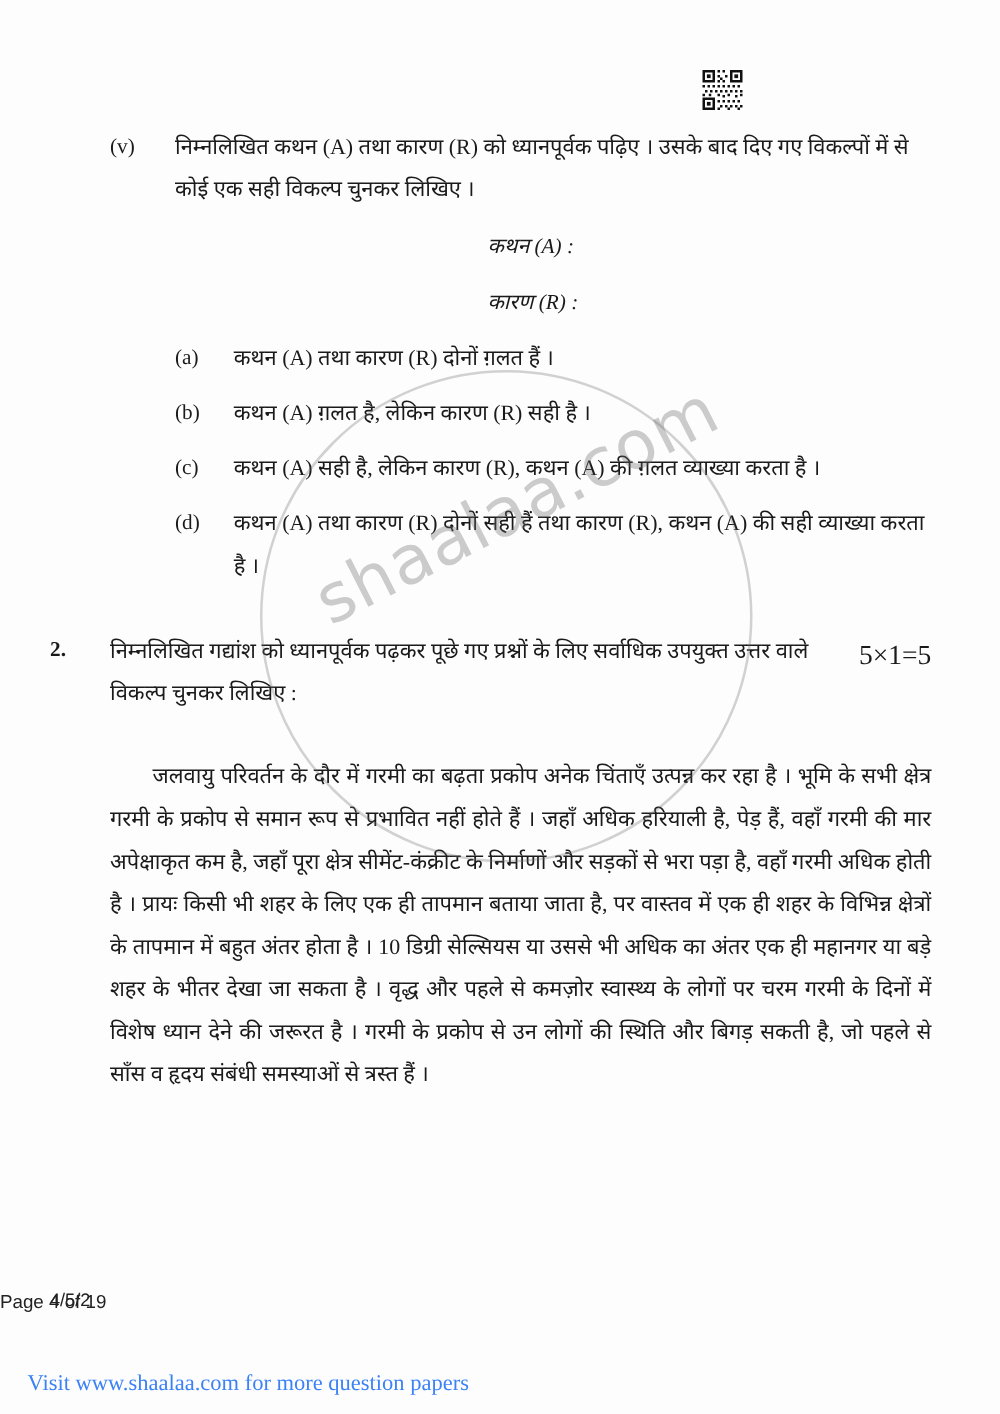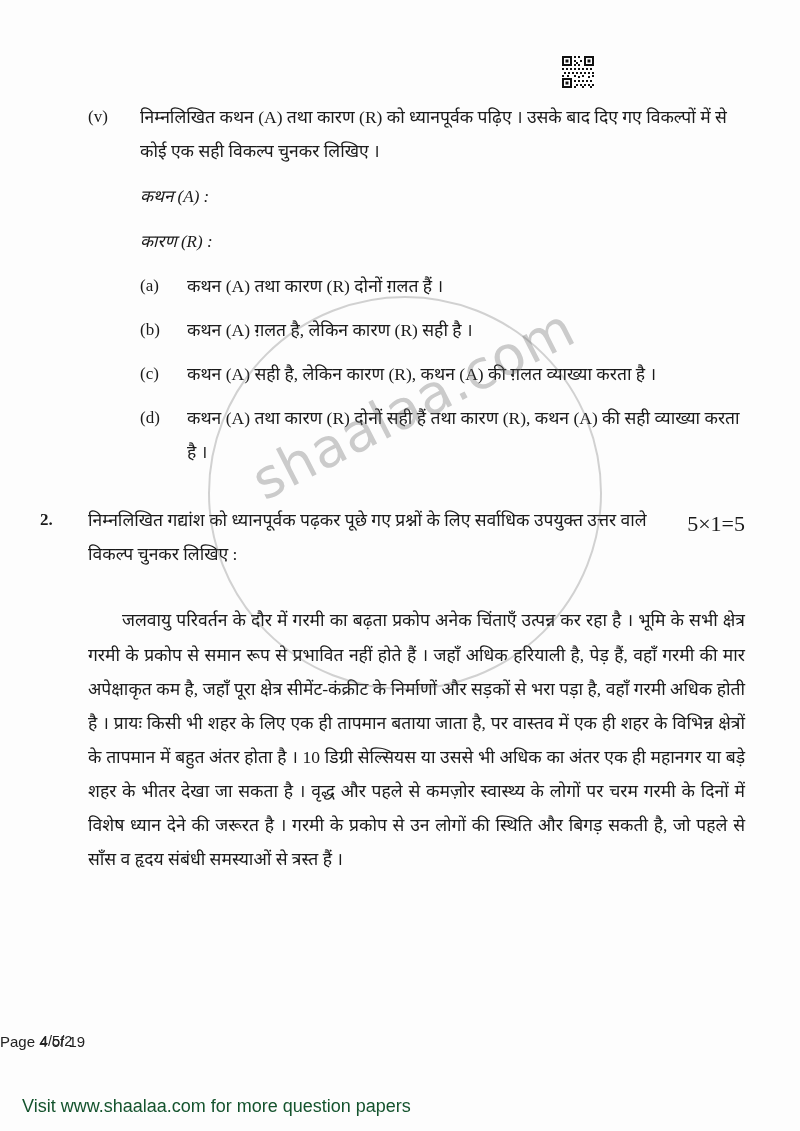--- a/index.html
+++ b/index.html
@@ -91,21 +91,21 @@
   }
 
   .body-text {
     flex: 1 1 auto;
   }
 
   
   .qv { margin-left: 88px; margin-right: 55px; }
   .qv .marker { width: 52px; }
 
-  .kathan-row { margin-left: 140px; margin-right: 55px; margin-top: 12px; }
+  .kathan-row { margin-left: 140px; margin-right: 55px; margin-top: 12px; justify-content: center; }
   .kathan-label {
     flex: 0 0 auto;
     width: 105px;
     font-style: italic;
     font-size: 17px;
   }
 
   .opt-row { margin-left: 140px; margin-right: 55px; margin-top: 10px; }
   .opt-row .marker { width: 47px; }
 
@@ -159,23 +159,23 @@
   }
 
   .bottom-banner {
     position: absolute;
     left: 0;
     bottom: 14px;
     width: 800px;
     text-align: left;
     padding-left: 22px;
     box-sizing: border-box;
-    font-family: Liberation Sans, sans-serif;
+    font-family: Liberation Serif, serif;
     font-size: 18px;
-    color: #14532d;
+    color: #3b82f6;
   }
 </style>
 </head>
 <body>
 
 <div class="page">
 
   <div class="qr">
     <svg width="34" height="34" viewBox="0 0 34 34" aria-hidden="true">
       <rect x="0" y="0" width="34" height="34" fill="#ffffff"></rect>

